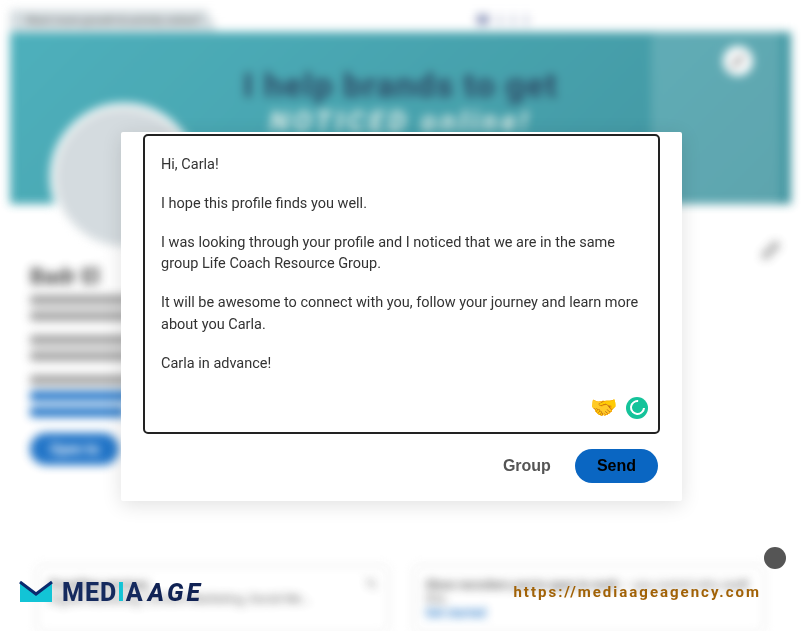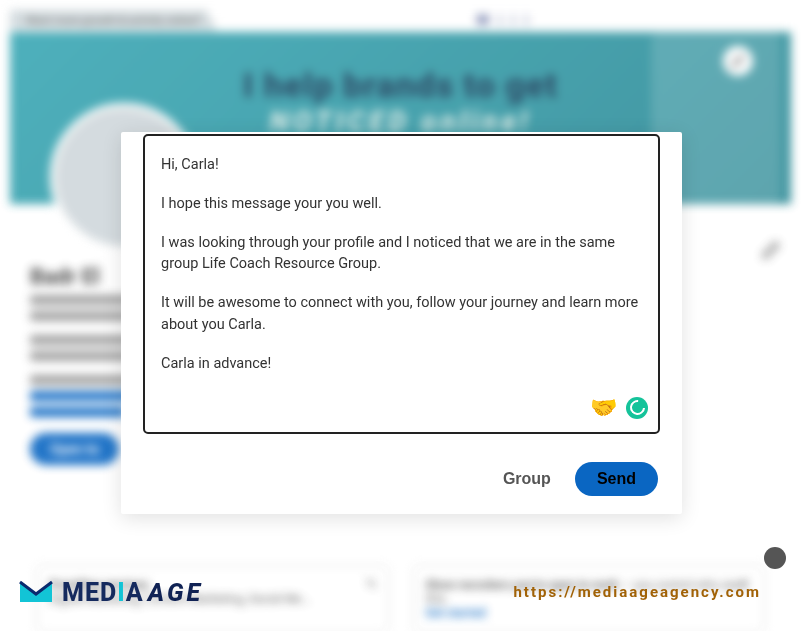--- a/index.html
+++ b/index.html
@@ -160,21 +160,21 @@
   position: absolute;
   left: 121px;
   top: 132px;
   width: 561px;
   background: #fff;
   border-radius: 2px;
   z-index: 20;
   box-shadow: 0 4px 20px rgba(0,0,0,0.12);
 }
 .message-box {
-  margin: 2px 22px 14px 22px;
+  margin: 2px 22px 1px 22px;
   border: 2px solid #222;
   border-radius: 5px;
   padding: 18px 16px 24px 16px;
   min-height: 300px;
   position: relative;
   font-size: 14.5px;
   color: #333;
   line-height: 1.5;
 }
 .message-box p {
@@ -350,21 +350,21 @@
       <strong>Show recruiters you're open to work</strong>
       <span>— you control who sees this.</span><br>
       <span style="color:#0a66c2;font-weight:600">Get started</span>
     </div>
   </div>
 </div>
 
 <div class="dialog">
   <div class="message-box">
     <p>Hi, Carla!</p>
-    <p>I hope this message your you well.</p>
+    <p>I hope this profile finds you well.</p>
     <p>I was looking through your profile and I noticed that we are in the same group Life Coach Resource Group.</p>
     <p>It will be awesome to connect with you, follow your journey and learn more about you Carla.</p>
     <p>Carla in advance!</p>
     <div class="message-corner">
       <span class="emoji-hand">🤝</span>
       <span class="grammarly"></span>
     </div>
   </div>
   <div class="dialog-footer">
     <button class="btn-cancel">Group</button>

